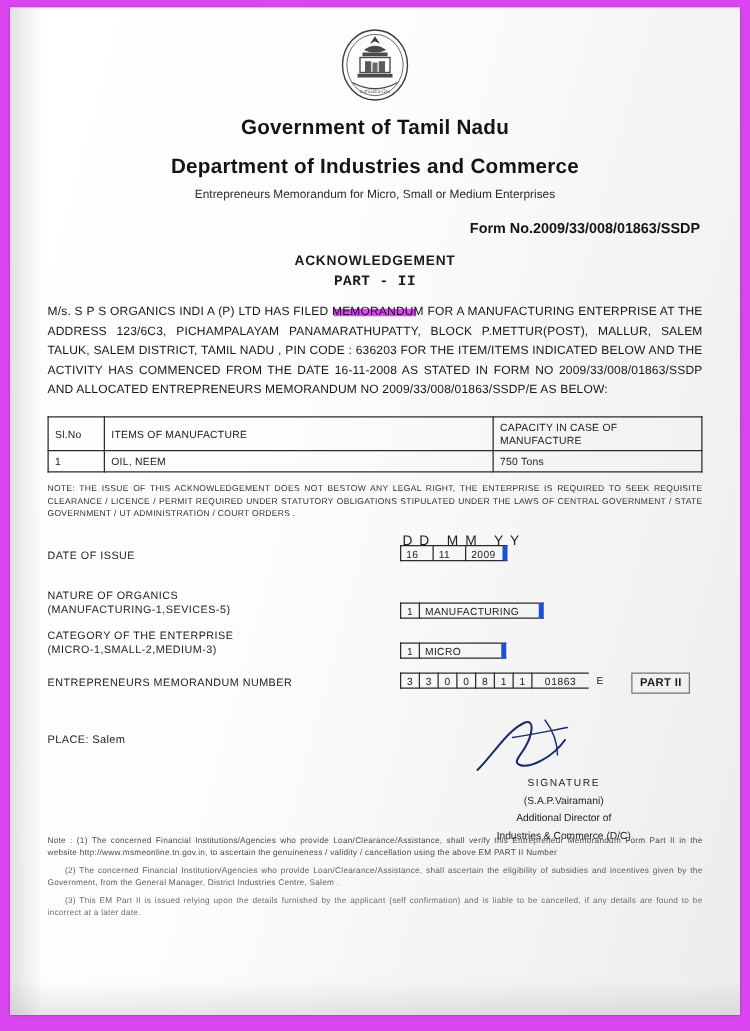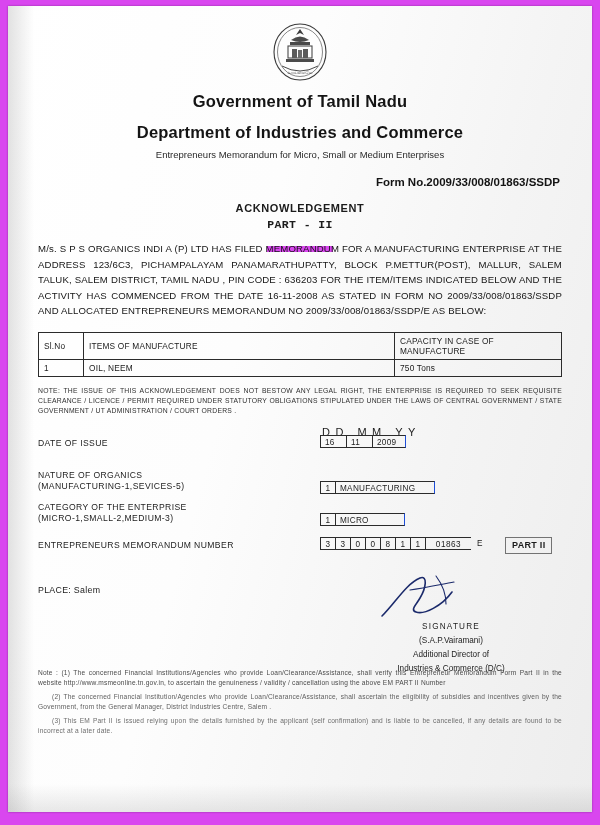--- a/index.html
+++ b/index.html
@@ -178,21 +178,21 @@
     height: 13px;
     line-height: 13px;
     font-size: 8.2px;
     padding: 0 4px;
     box-sizing: border-box;
     background: transparent;
     letter-spacing: 0.3px;
     white-space: nowrap;
     border-right: none;
   }
-  .bx:last-child { border-right: 1px solid #1d4ed8; }
+  .bx:last-child { border-right: 4px solid #1d4ed8; }
   .bx.w26 { width: 26px; }
   .bx.w34 { width: 34px; }
   .bx.w15 { width: 15px; text-align:center; padding:0; }
   .bx.w100 { width: 100px; }
   .bx.w70 { width: 70px; }
 
   .emno .bx { width: 15px; text-align: center; padding: 0; }
   .emno .bx.serial { width: 46px; letter-spacing: 0.5px; }
   .emno .bx.trail { width: 18px; border-left: 1px solid #2b2b2b; }
   .partii-box {

